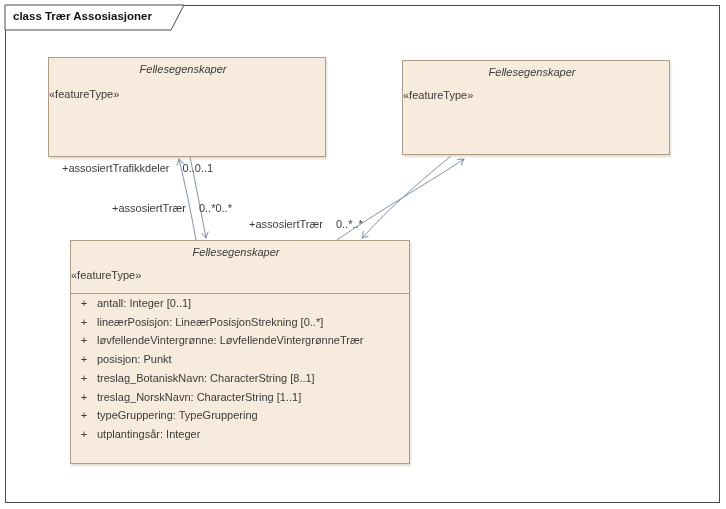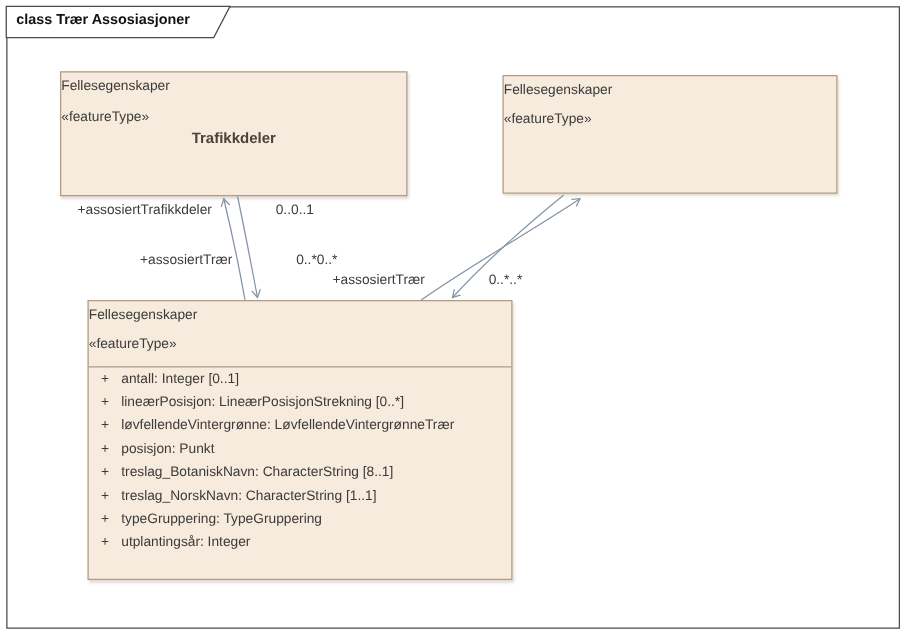--- a/index.html
+++ b/index.html
@@ -34,21 +34,22 @@
   }
   .class-box {
     position: absolute;
     background: #f6ebdc;
     border: 1px solid #ae9c87;
     box-shadow: 1px 2px 2px rgba(160,140,110,0.30);
     z-index: 2;
     box-sizing: border-box;
   }
   .pkg-label {
-    text-align: left;
+    text-align: center;
+    font-style: italic;
     font-size: 11px;
     padding: 5px 8px 0 0;
     color: #3b3b3b;
   }
   .stereotype {
     font-size: 11px;
     color: #3b3b3b;
   }
   .class-name {
     text-align: center;
@@ -75,21 +76,21 @@
     white-space: nowrap;
   }
   .attr-vis { text-align: center; }
   .assoc-label {
     position: absolute;
     z-index: 3;
     font-size: 11px;
     color: #3b3b3b;
     white-space: nowrap;
   }
-  .assoc-label .mult { margin-left: 10px; padding-left: 38px; }
+  .assoc-label .mult { margin-left: 10px; }
 </style>
 </head>
 <body>
 
 <div id="canvas">
 
   <div id="frame"></div>
 
   <svg class="layer" width="726" height="509" viewBox="0 0 726 509">
     <defs>
@@ -105,21 +106,20 @@
 
     <path d="M337,240 C377,212 428,183 464,159" fill="none" stroke="#8494a7" stroke-width="1" marker-end="url(#arrow)"></path>
     <path d="M451,156 C414,186 386,212 362,238" fill="none" stroke="#8494a7" stroke-width="1" marker-end="url(#arrow)"></path>
   </svg>
 
   <div id="title-text">class Trær Assosiasjoner</div>
 
   <div class="class-box" id="box-trafikkdeler">
     <div class="pkg-label">Fellesegenskaper</div>
     <div class="stereotype">«featureType»</div>
-    <div class="class-name">Trafikkdeler</div>
   </div>
 
   <div class="class-box" id="box-trafikkoy">
     <div class="pkg-label">Fellesegenskaper</div>
     <div class="stereotype">«featureType»</div>
   </div>
 
   <div class="class-box" id="box-traer">
     <div class="pkg-label">Fellesegenskaper</div>
     <div class="stereotype">«featureType»</div>
@@ -164,18 +164,18 @@
     <span>+assosiertTrafikkdeler</span>
     <span class="mult">0..0..1</span>
   </div>
 
 
   <div class="assoc-label" style="left:112px; top:202px;">
     <span>+assosiertTrær</span>
     <span class="mult">0..*0..*</span>
   </div>
 
-  <div class="assoc-label" style="left:266px; top:218px;">
+  <div class="assoc-label" style="left:249px; top:218px;">
     <span>+assosiertTrær</span>
     <span class="mult">0..*..*</span>
   </div>
 
 </div>
 
 </body></html>

